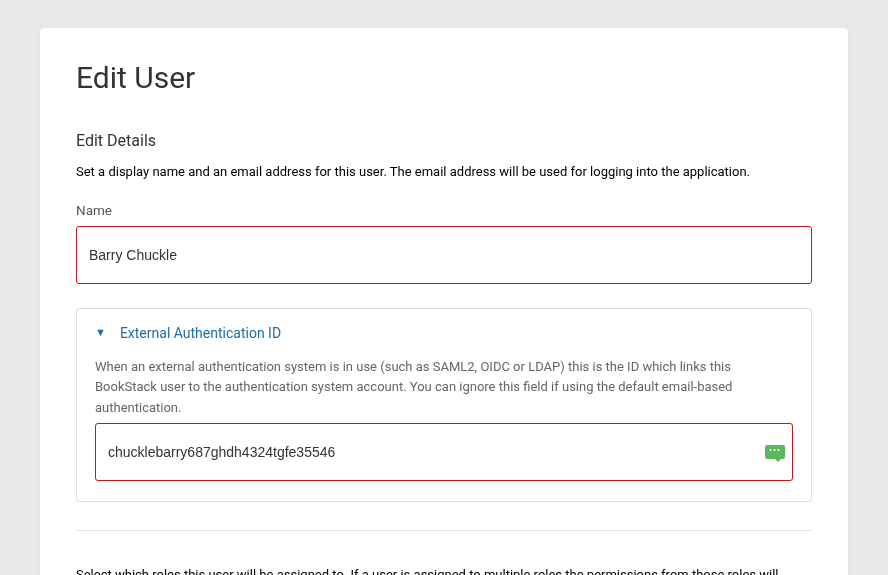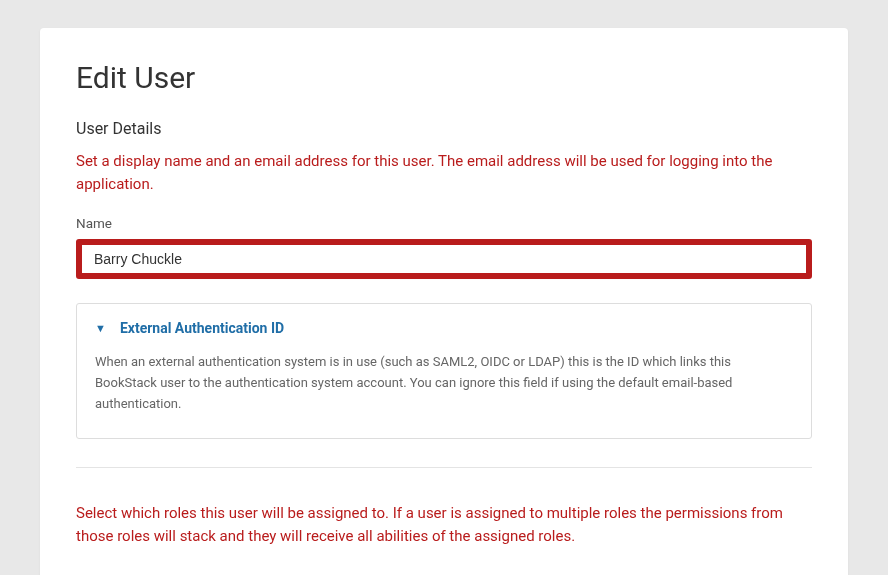--- a/index.html
+++ b/index.html
@@ -22,33 +22,33 @@
       border-radius: 4px;
       padding: 32px 36px 40px 36px;
       box-shadow: 0 1px 3px rgba(0,0,0,0.05);
       min-height: 560px;
     }
     
     .page-title {
       font-size: 30px;
       font-weight: 400;
       color: #333;
-      margin-bottom: 24px;
+      margin-bottom: 36px;
     }
     
     .section-heading {
       font-size: 16px;
       font-weight: 400;
       color: #333;
       margin-bottom: 12px;
     }
     
     .section-desc {
-      font-size: 15px;
-      color: #b91c1c;
+      font-size: 13px;
+      color: #000000;
       line-height: 1.5;
       margin-bottom: 20px;
     }
     
     .form-row {
       display: flex;
       gap: 30px;
       margin-bottom: 24px;
     }
     
@@ -62,24 +62,24 @@
       color: #555;
       margin-bottom: 8px;
     }
     
     .input-wrap {
       position: relative;
     }
     
     .text-input {
       width: 100%;
-      padding: 6px 12px;
+      padding: 20px 12px;
       font-size: 14px;
       color: #333;
-      border: 6px solid #b91c1c;
+      border: 1px solid #b91c1c;
       border-radius: 3px;
       outline: none;
       background: #fff;
     }
     
     .input-icon-right {
       position: absolute;
       right: 8px;
       top: 50%;
       transform: translateY(-50%);
@@ -138,21 +138,20 @@
     }
     
     .disclosure-triangle {
       color: #206ea7;
       font-size: 11px;
     }
     
     .collapsible-title {
       color: #206ea7;
       font-size: 14px;
-      font-weight: bold;
     }
     
     .collapsible-desc {
       font-size: 13px;
       color: #666;
       line-height: 1.6;
       margin-bottom: 4px;
     }
     
     .divider {
@@ -161,37 +160,43 @@
       margin: 0 0 34px 0;
     }
   </style>
 </head>
 <body>
 
 <div class="card">
 
   <h1 class="page-title">Edit User</h1>
 
-  <h2 class="section-heading">User Details</h2>
+  <h2 class="section-heading">Edit Details</h2>
   <p class="section-desc">Set a display name and an email address for this user. The email address will be used for logging into the application.</p>
 
   <div class="form-row">
     <div class="form-col">
       <label class="field-label">Name</label>
       <div class="input-wrap">
         <input type="text" class="text-input" value="Barry Chuckle" style="">
       </div>
     </div>
   </div>
 
   <div class="collapsible-box">
     <div class="collapsible-header">
       <span class="disclosure-triangle">▼</span>
       <span class="collapsible-title">External Authentication ID</span>
     </div>
     <p class="collapsible-desc">When an external authentication system is in use (such as SAML2, OIDC or LDAP) this is the ID which links this BookStack user to the authentication system account. You can ignore this field if using the default email-based authentication.</p>
+    <div class="input-wrap">
+      <input type="text" class="text-input" value="chucklebarry687ghdh4324tgfe35546" style="">
+      <span class="input-badge-right">
+        <span class="badge-dots">•••</span>
+      </span>
+    </div>
   </div>
 
   <hr class="divider">
 
   <p class="section-desc">Select which roles this user will be assigned to. If a user is assigned to multiple roles the permissions from those roles will stack and they will receive all abilities of the assigned roles.</p>
 
 </div>
 
 </body></html>

